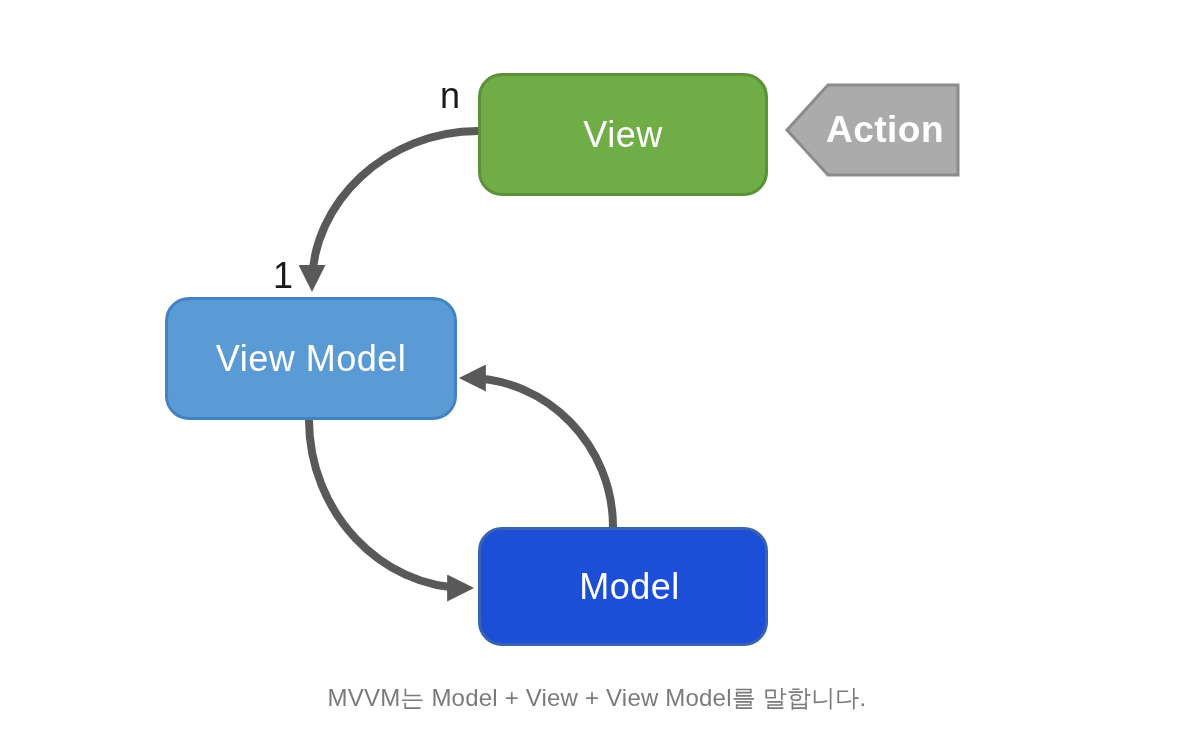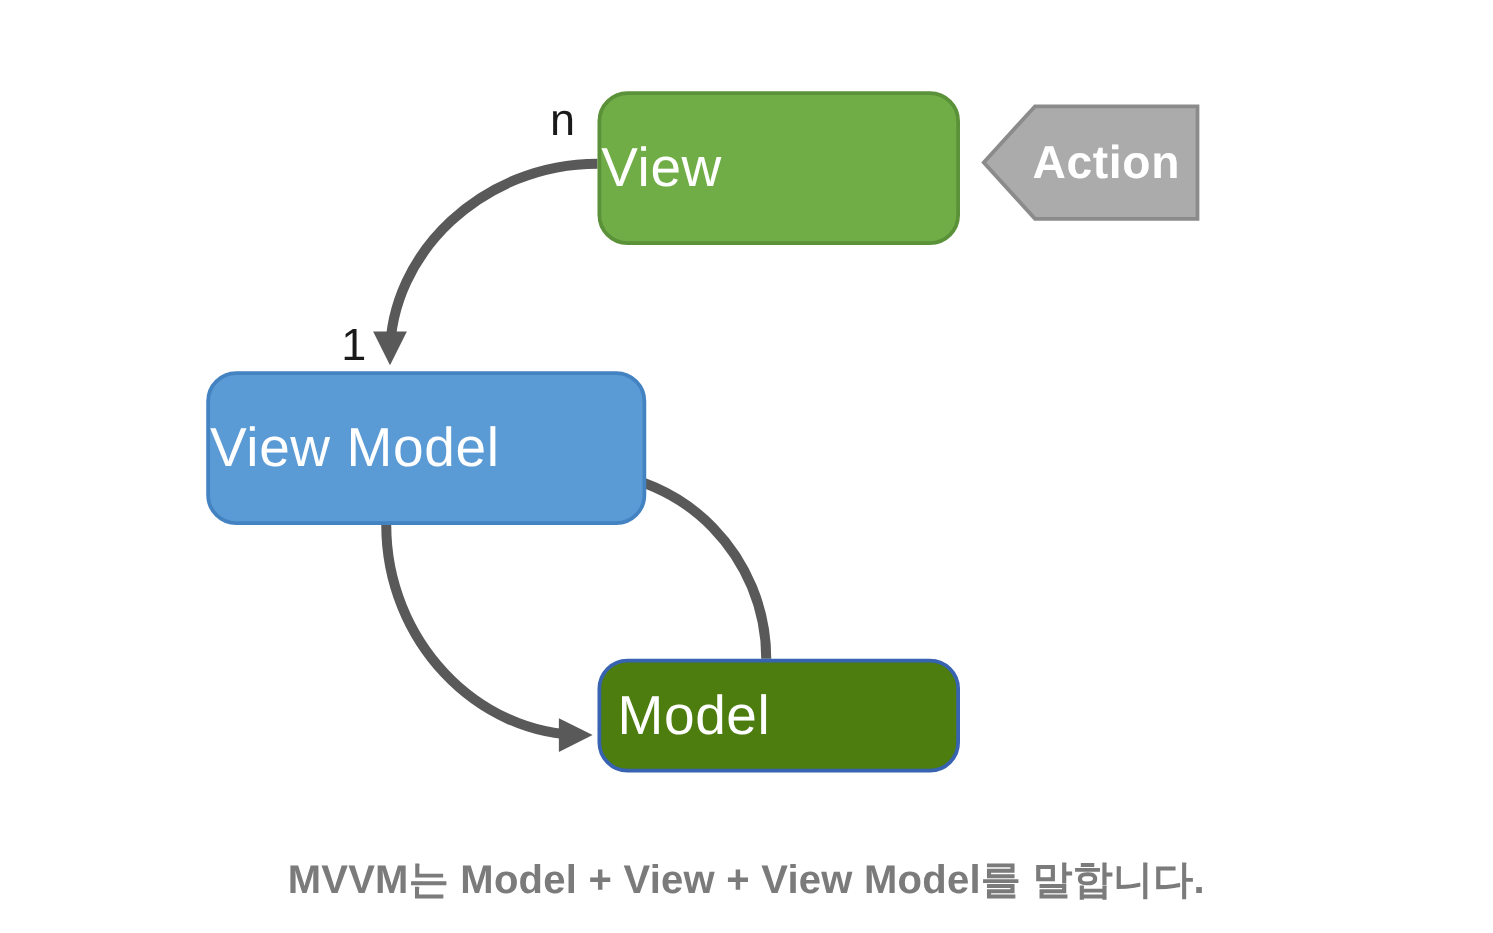--- a/index.html
+++ b/index.html
@@ -20,43 +20,44 @@
     left: 0;
     top: 0;
     width: 1194px;
     height: 746px;
   }
   .node {
     position: absolute;
     box-sizing: border-box;
     display: flex;
     align-items: center;
+    justify-content: center;
     color: #ffffff;
-    font-size: 44px;
+    font-size: 36px;
     font-weight: 400;
     border-radius: 24px;
     letter-spacing: 0.5px;
     white-space: nowrap;
   }
   .node-view {
     left: 478px; top: 73px;
     width: 290px; height: 123px;
     background: #70AD47;
     border: 3px solid #5A9139;
   }
   .node-view-model {
     left: 165px; top: 297px;
-    width: 352px; height: 123px;
+    width: 292px; height: 123px;
     background: #5B9BD5;
     border: 3px solid #4483C2;
   }
   .node-model {
     left: 478px; top: 527px;
-    width: 290px; height: 91px;
-    background: #4d7c0f;
+    width: 290px; height: 119px;
+    background: #1d4ed8;
     border: 3px solid #3763B0;
     padding-left: 13px;
   }
   .action-label {
     position: absolute;
     left: 812px; top: 85px;
     width: 146px; height: 90px;
     display: flex;
     align-items: center;
     justify-content: center;
@@ -76,22 +77,22 @@
     font-weight: 400;
   }
   .multiplicity-n { left: 428px; top: 74px; }
   .multiplicity-1 { left: 261px; top: 254px; }
   .caption {
     position: absolute;
     left: 0; right: 0;
     top: 682px;
     text-align: center;
     color: #7B7B7B;
-    font-size: 32px;
-    font-weight: 700;
+    font-size: 24px;
+    font-weight: 400;
     letter-spacing: 0.2px;
   }
 </style>
 </head>
 <body>
 
 <div class="canvas">
 
   <svg class="layer-svg" viewBox="0 0 1194 746" xmlns="http://www.w3.org/2000/svg">
     <defs>

